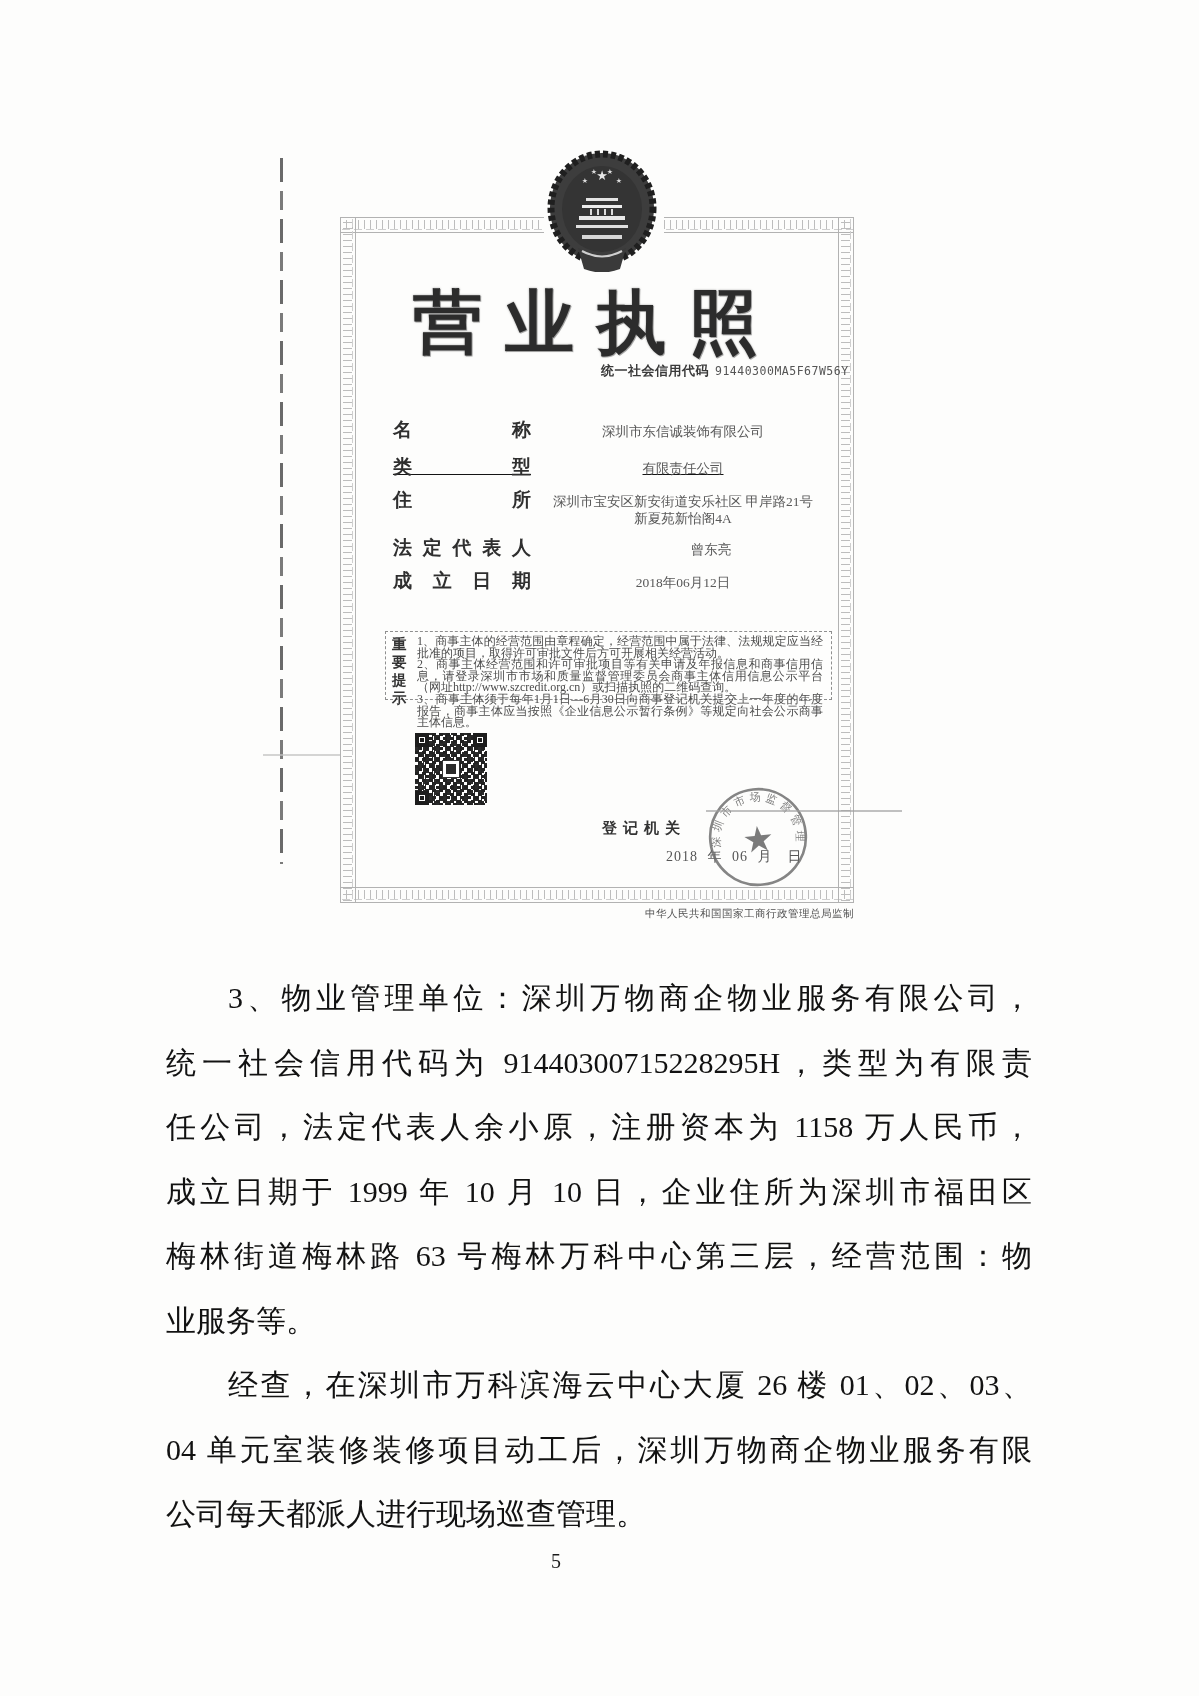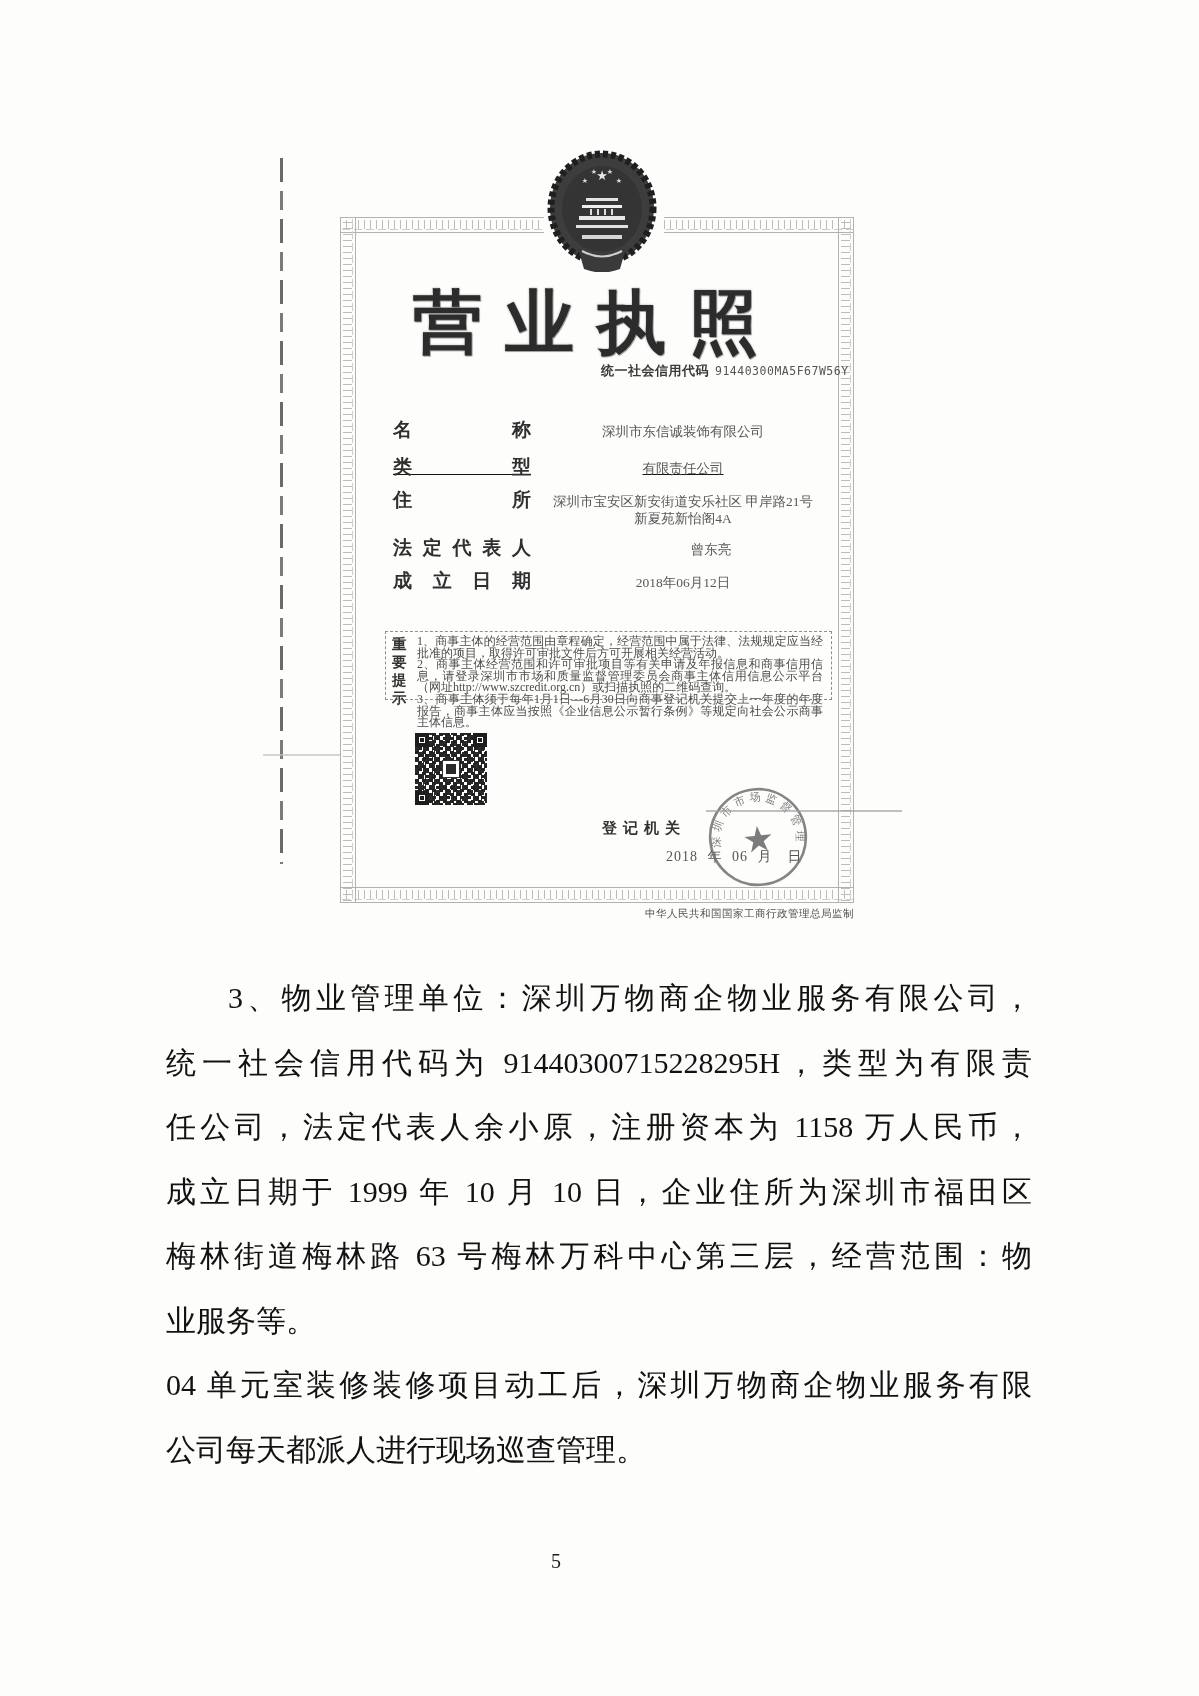--- a/index.html
+++ b/index.html
@@ -181,18 +181,19 @@
     <div class="lic-footer">中华人民共和国国家工商行政管理总局监制</div>
   </div>
 
   <div class="body-text">
     <div class="ln jl ind">3、物业管理单位：深圳万物商企物业服务有限公司，</div>
     <div class="ln jl">统一社会信用代码为 91440300715228295H，类型为有限责</div>
     <div class="ln jl">任公司，法定代表人余小原，注册资本为 1158 万人民币，</div>
     <div class="ln jl">成立日期于 1999 年 10 月 10 日，企业住所为深圳市福田区</div>
     <div class="ln jl">梅林街道梅林路 63 号梅林万科中心第三层，经营范围：物</div>
     <div class="ln">业服务等。</div>
+    <div class="ln jl ind">经查，在深圳市万科滨海云中心大厦 26 楼 01、02、03、</div>
     <div class="ln jl">04 单元室装修装修项目动工后，深圳万物商企物业服务有限</div>
     <div class="ln">公司每天都派人进行现场巡查管理。</div>
   </div>
 
   <div class="page-num">5</div>
 </div>
 
 </body></html>

